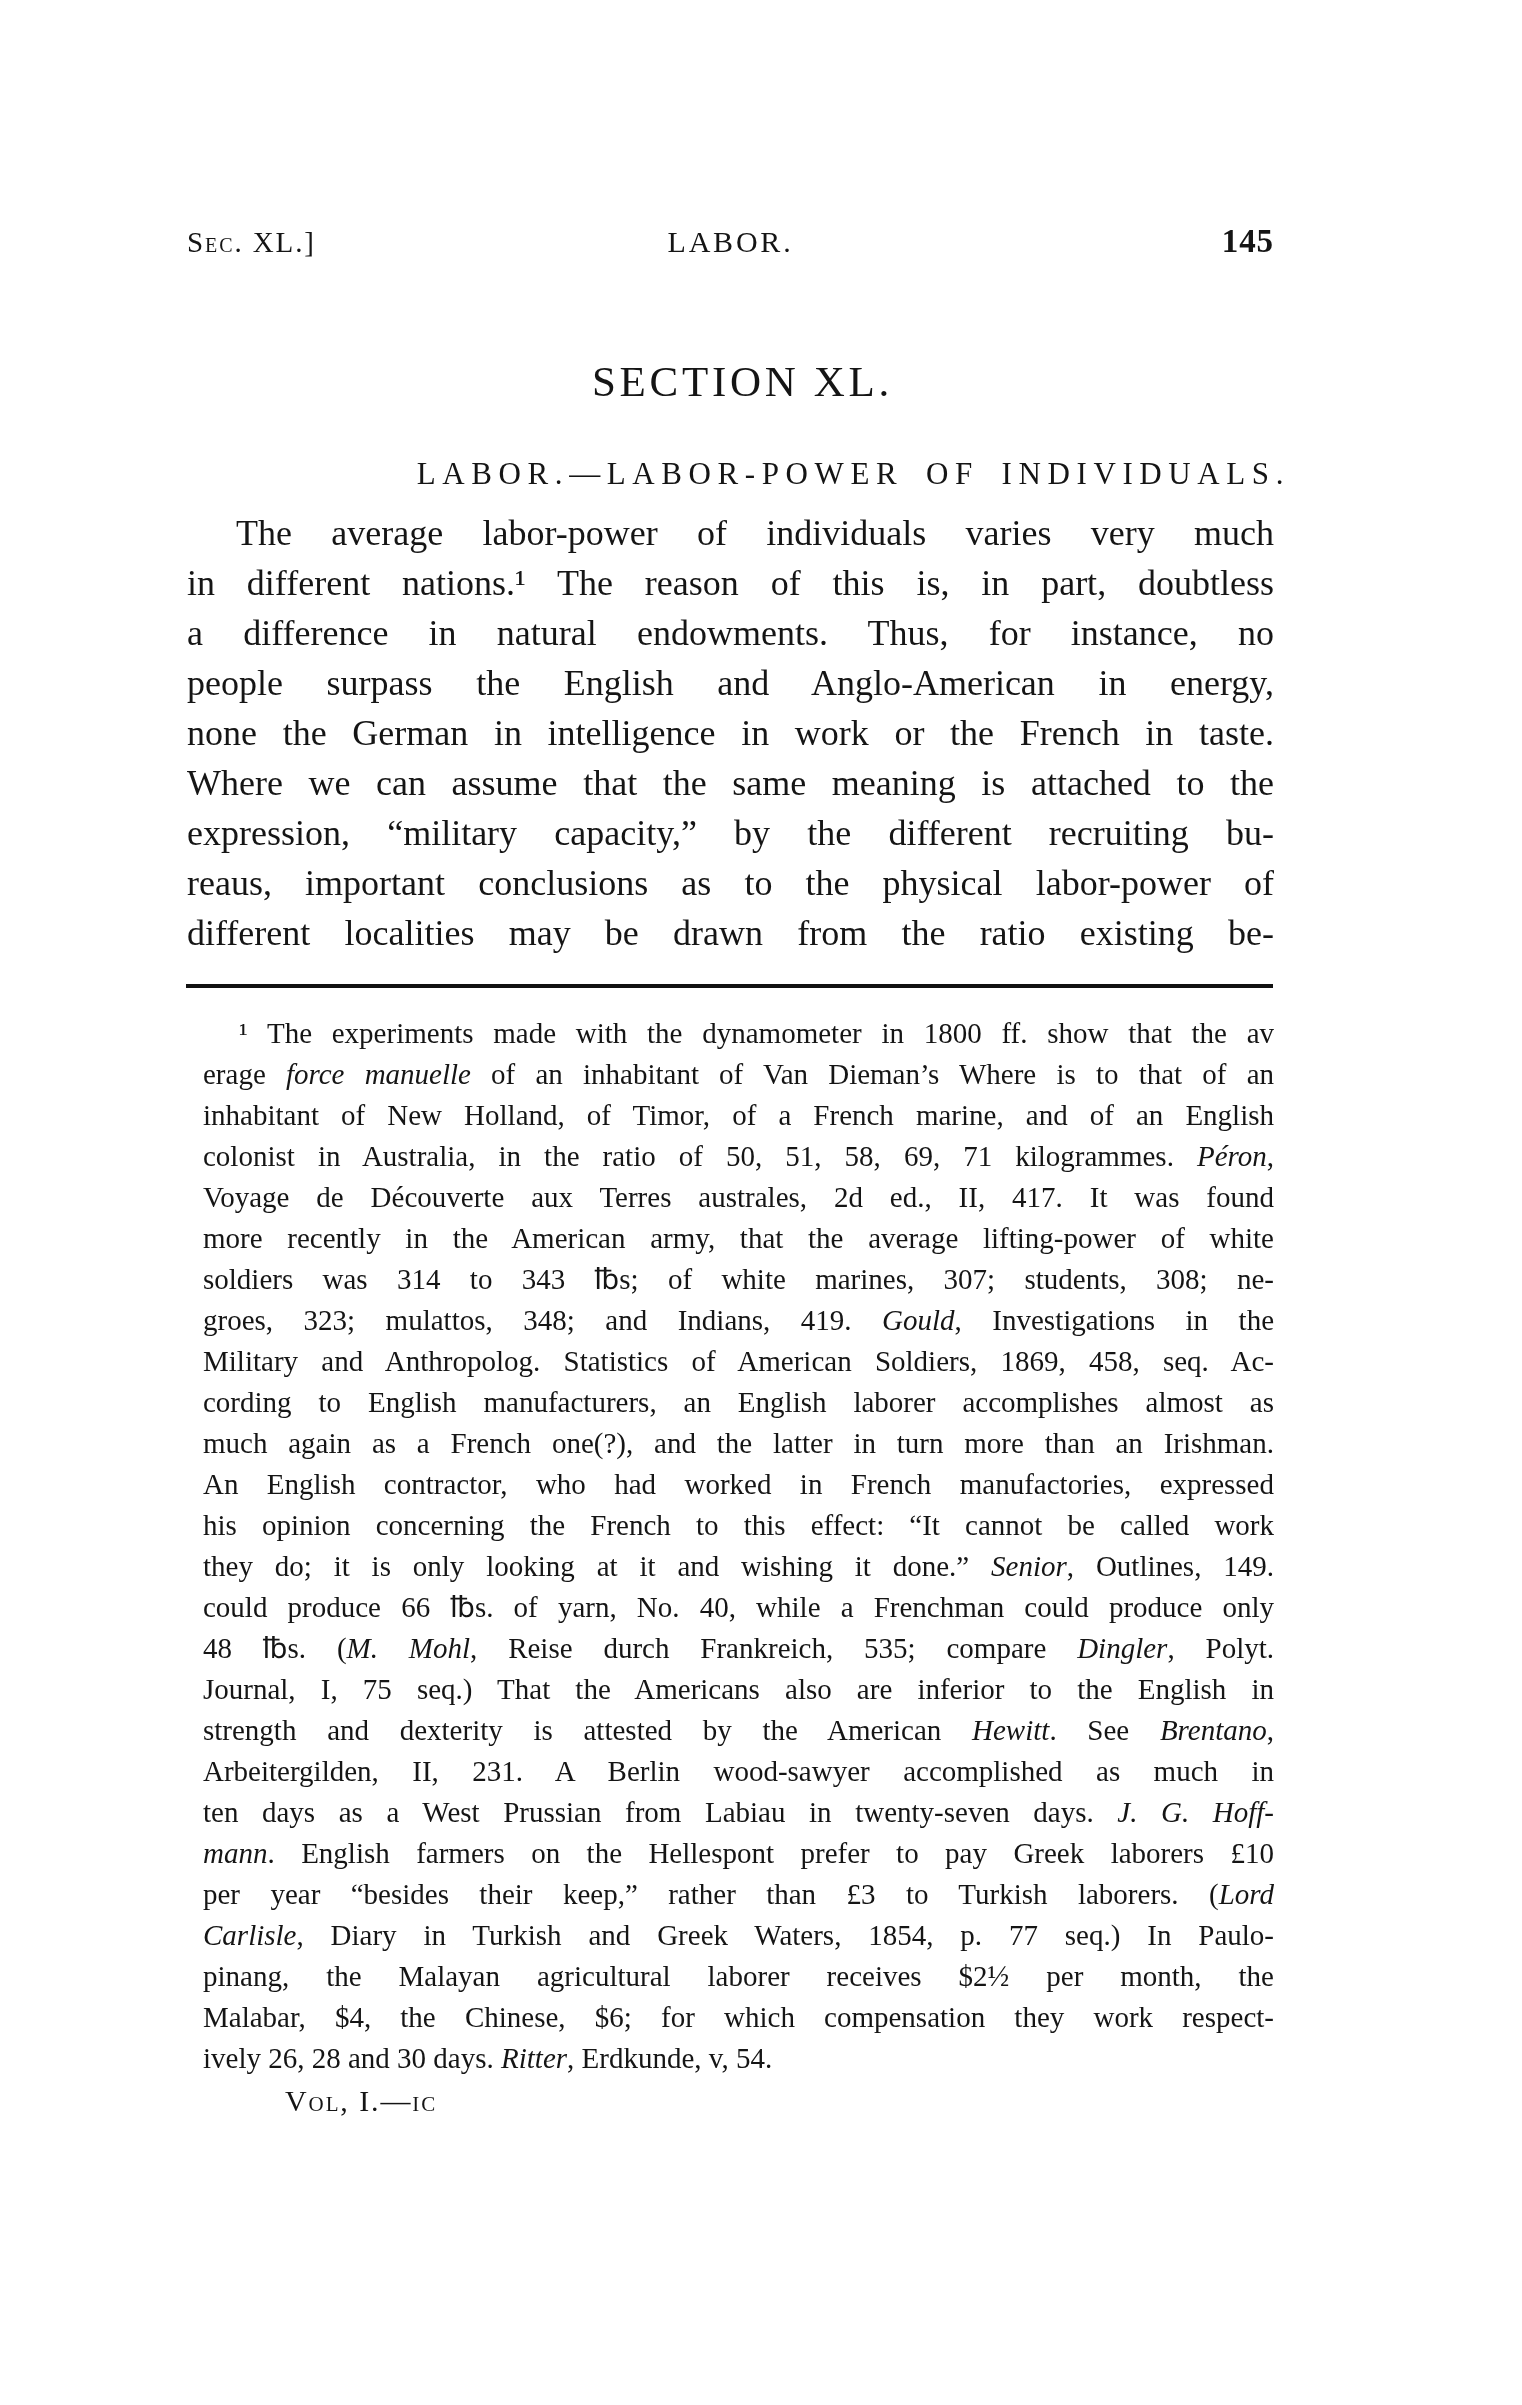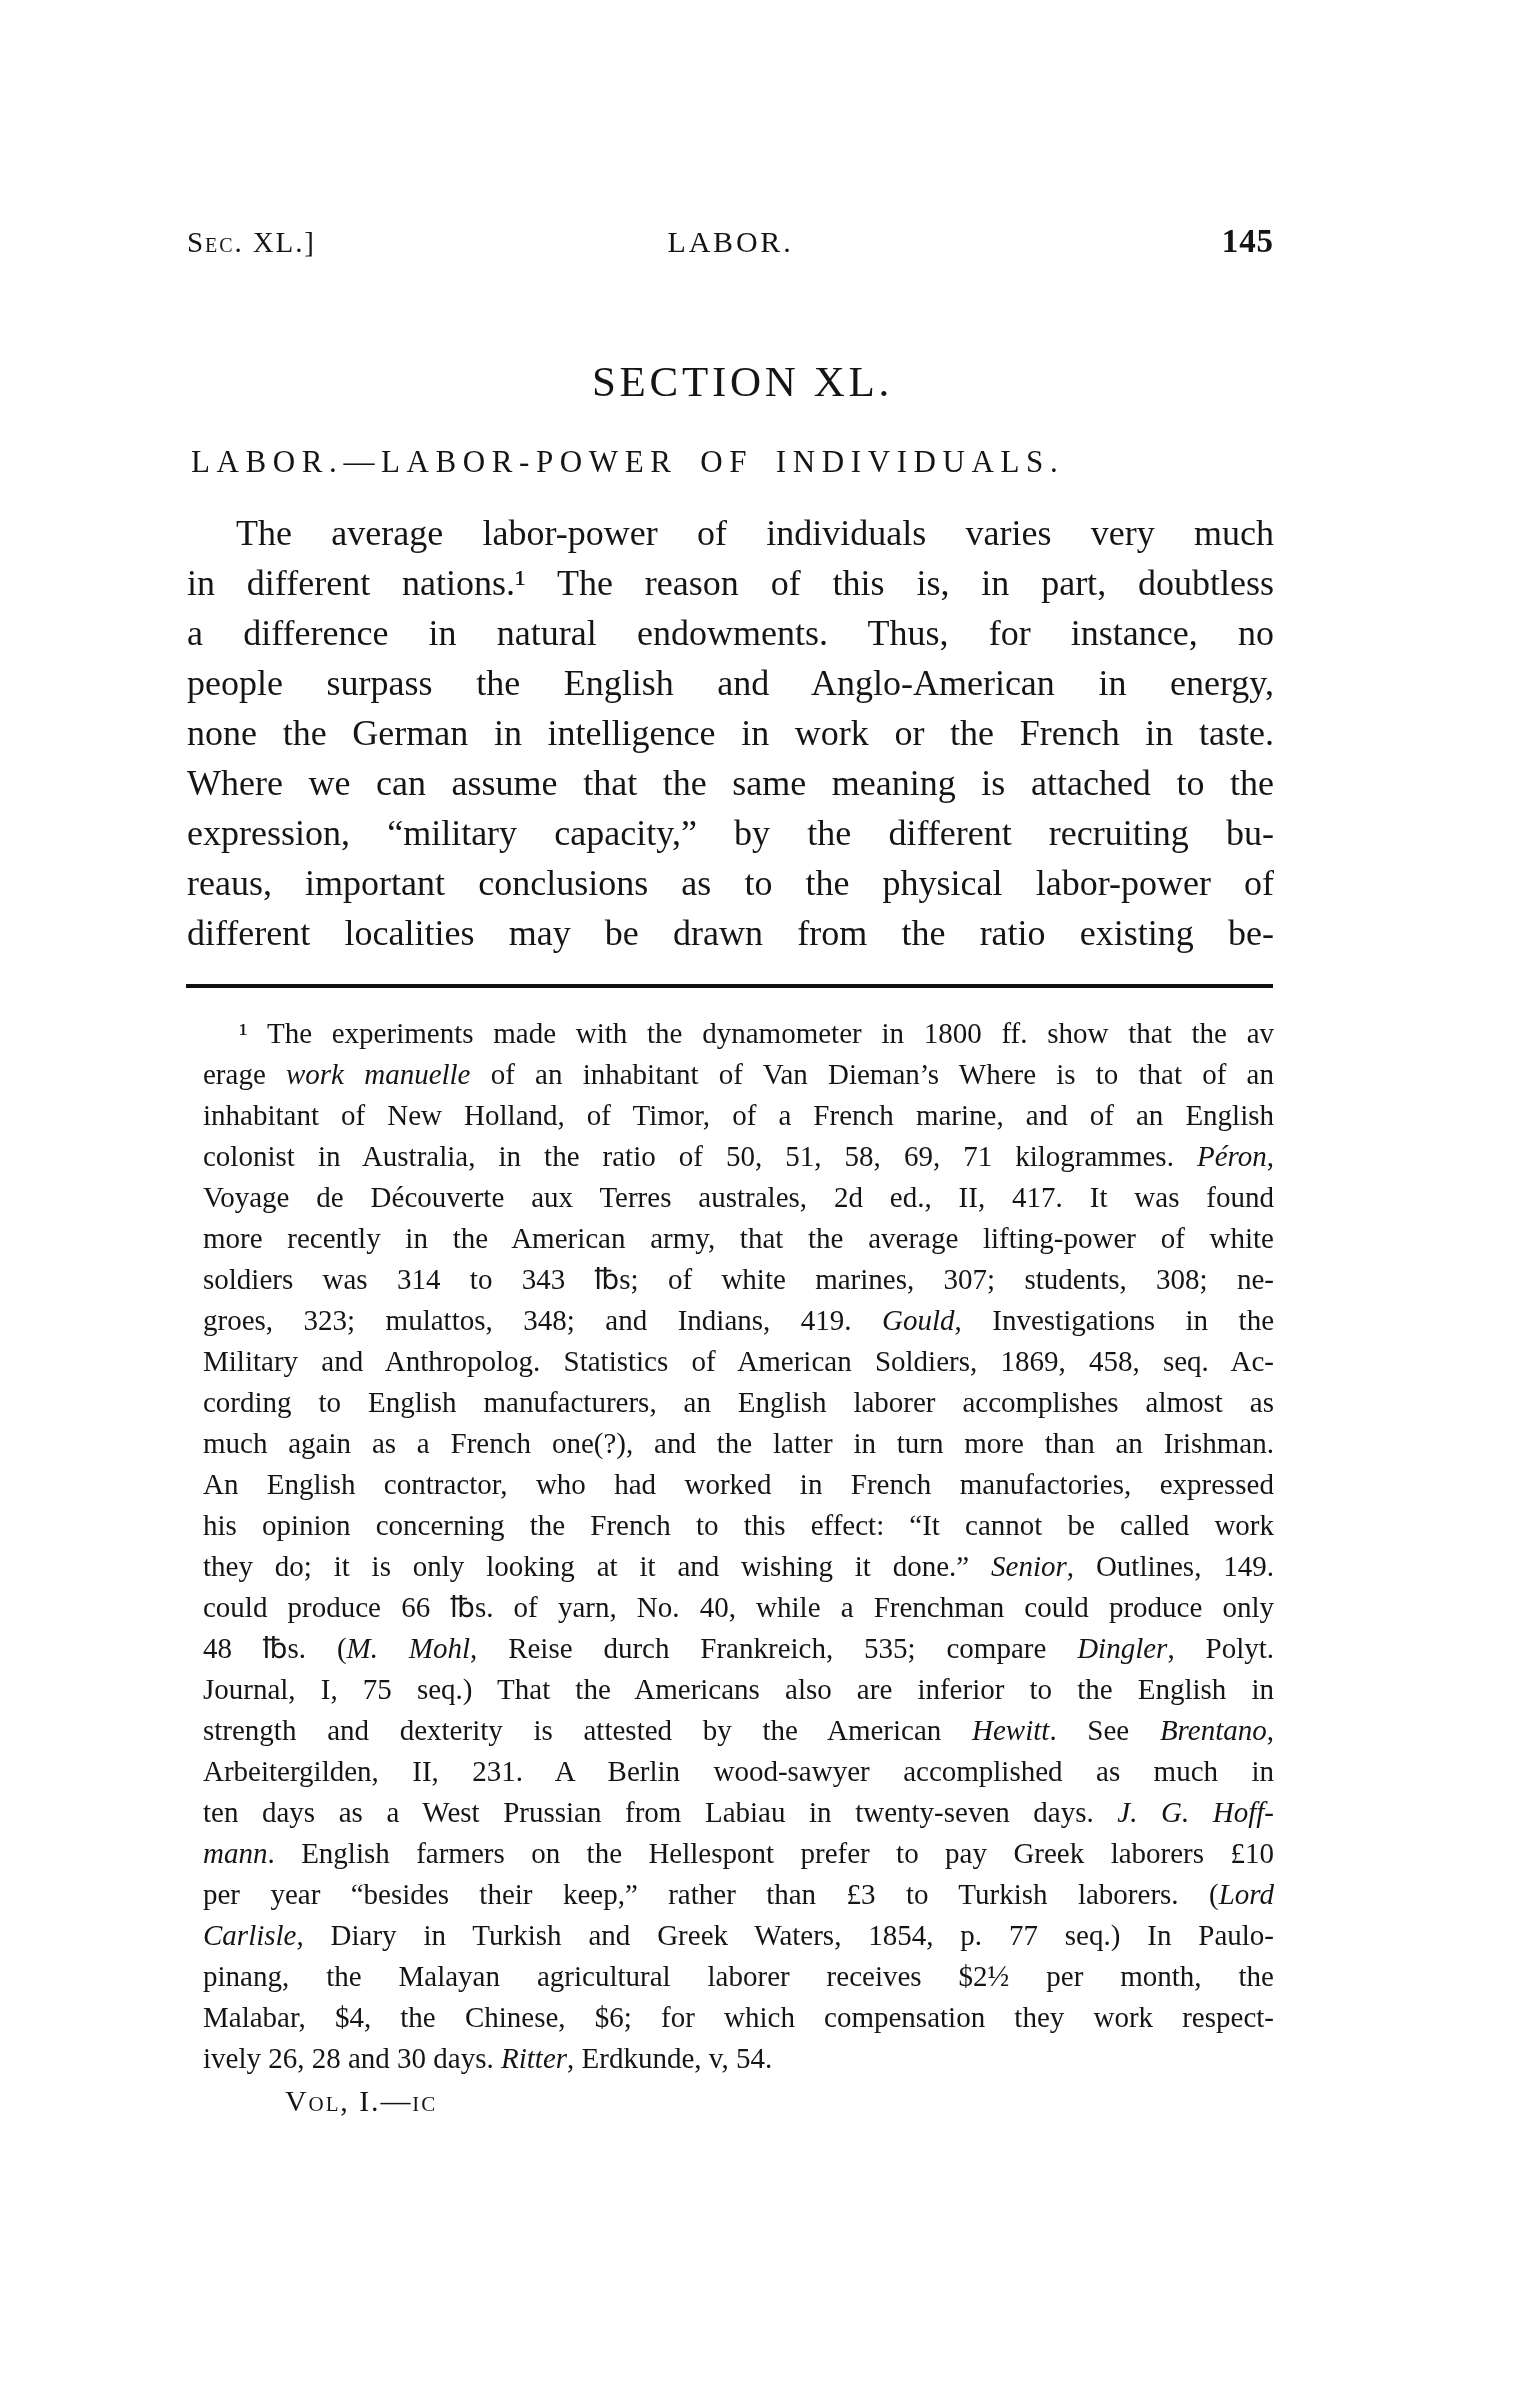--- a/index.html
+++ b/index.html
@@ -23,22 +23,22 @@
   .rh-right { font-size:33px; font-weight:600; justify-self:end; letter-spacing:0.9px; }
 
   
   .section-title {
     position:absolute; left:187px; top:345px; width:1087px;
     text-align:center; font-size:43px; letter-spacing:3.7px; font-weight:400;
     margin:12px;
   }
   .section-subtitle {
     position:absolute; left:187px; top:440px; width:1087px;
-    text-align:left; font-size:31px; letter-spacing:6.6px; word-spacing:8.4px; font-weight:400;
-    margin:4px;
+    text-align:right; font-size:31px; letter-spacing:6.6px; word-spacing:8.4px; font-weight:400;
+    margin:16px;
   }
 
   
   .body-text {
     position:absolute; left:187px; top:508px; width:1087px;
     font-size:36px;
   }
   .body-text .line { height:50px; line-height:50px; }
 
   
@@ -88,21 +88,21 @@
       <div class="line"><span>expression, “military capacity,” by the different recruiting bu-</span></div>
       <div class="line"><span>reaus, important conclusions as to the physical labor-power of</span></div>
       <div class="line"><span>different localities may be drawn from the ratio existing be-</span></div>
     </div>
 
   <div class="footnote-rule"></div>
 
   <div class="footnote">
     <div id="footnote-lines">
         <div class="line" style="padding-left: 36px;"><span>¹ The experiments made with the dynamometer in 1800 ff. show that the av</span></div>
-        <div class="line"><span>erage </span><span class="it">work manuelle</span><span> of an inhabitant of Van Dieman’s Where is to that of an</span></div>
+        <div class="line"><span>erage </span><span class="it">force manuelle</span><span> of an inhabitant of Van Dieman’s Where is to that of an</span></div>
         <div class="line"><span>inhabitant of New Holland, of Timor, of a French marine, and of an English</span></div>
         <div class="line"><span>colonist in Australia, in the ratio of 50, 51, 58, 69, 71 kilogrammes. </span><span class="it">Péron</span><span>,</span></div>
         <div class="line"><span>Voyage de Découverte aux Terres australes, 2d ed., II, 417. It was found</span></div>
         <div class="line"><span>more recently in the American army, that the average lifting-power of white</span></div>
         <div class="line"><span>soldiers was 314 to 343 ℔s; of white marines, 307; students, 308; ne-</span></div>
         <div class="line"><span>groes, 323; mulattos, 348; and Indians, 419. </span><span class="it">Gould</span><span>, Investigations in the</span></div>
         <div class="line"><span>Military and Anthropolog. Statistics of American Soldiers, 1869, 458, seq. Ac-</span></div>
         <div class="line"><span>cording to English manufacturers, an English laborer accomplishes almost as</span></div>
         <div class="line"><span>much again as a French one(?), and the latter in turn more than an Irishman.</span></div>
         <div class="line"><span>An English contractor, who had worked in French manufactories, expressed</span></div>

